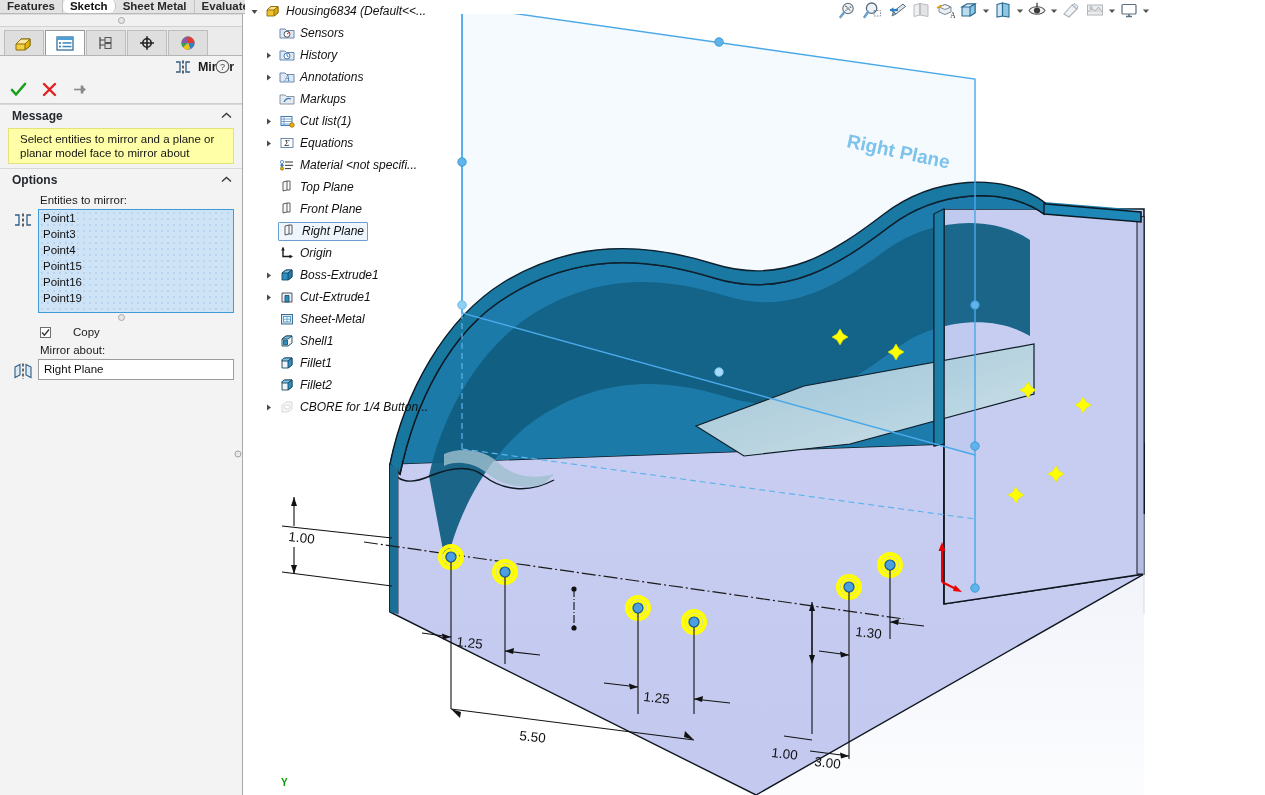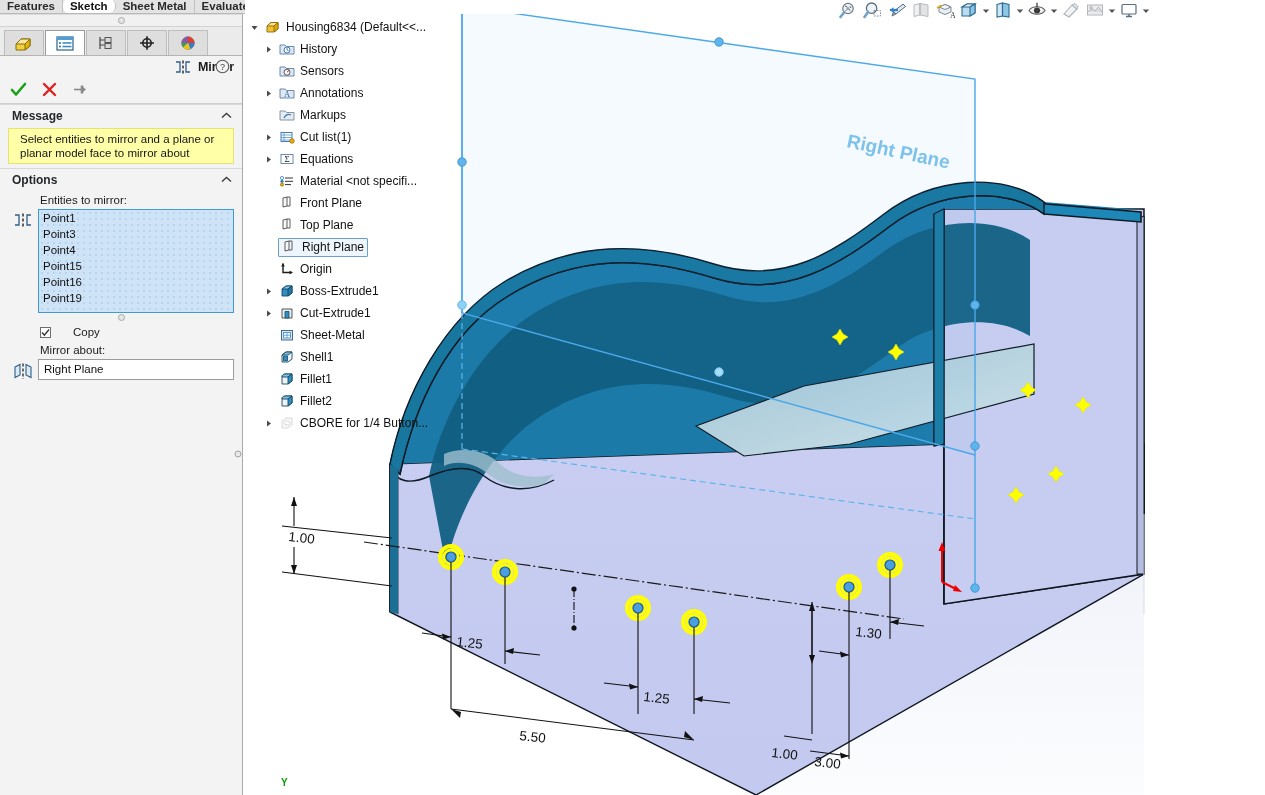--- a/index.html
+++ b/index.html
@@ -101,21 +101,21 @@
     flex:1; height:21px; background:#ffffff; border:1px solid #9b9b9b;
     font-size:11.5px; line-height:19px; padding:0 5px; color:#111;
   }
 
   .panel-edge-grip {
     position:absolute; right:-1px; top:410px; width:10px; height:60px;
   }
 
   
   .tree {
-    position:absolute; left:246px; top:16px; width:230px;
+    position:absolute; left:246px; top:0; width:230px;font-style:italic;
   }
   .trow {
     display:flex; align-items:center; height:22px; gap:4px; padding-left:2px;
     white-space:nowrap;
   }
   .trow .arrow { width:12px; display:flex; justify-content:center; }
   .trow .ico { width:18px; display:flex; justify-content:center; align-items:center; }
   .trow .lbl { font-size:12px; color:#111; }
   .trow.indent1 { padding-left:16px; }
   .selframe {
@@ -554,45 +554,45 @@
         <svg width="16" height="14" viewBox="0 0 16 14">
           <path d="M2 6 L6 2.5 L13 2.5 L13 9 L9 12 L2 12 Z" fill="#f1c232" stroke="#8a6d0b" stroke-width="0.9"></path>
           <path d="M2 6 L6 2.5 L13 2.5 L9 6 Z" fill="#ffe08a" stroke="#8a6d0b" stroke-width="0.9"></path>
           <path d="M9 6 L13 2.5 L13 9 L9 12 Z" fill="#dfa90a" stroke="#8a6d0b" stroke-width="0.9"></path>
         </svg>
       </span>
       <span class="lbl">Housing6834  (Default&lt;&lt;...</span>
     </div>
 
     <div class="trow indent1">
+      <span class="arrow"></span>
+      <span class="ico">
+        <svg width="16" height="14" viewBox="0 0 16 14">
+          <path d="M1 3 L6 3 L7.5 4.5 L15 4.5 L15 12 L1 12 Z" fill="#dfe8f3" stroke="#5b7fa6" stroke-width="0.9"></path>
+          <circle cx="8" cy="8.2" r="3" fill="#fff" stroke="#444" stroke-width="0.9"></circle>
+          <path d="M8 8.2 L10 6.4" stroke="#d02020" stroke-width="1"></path>
+        </svg>
+      </span>
+      <span class="lbl">Sensors</span>
+    </div>
+
+    <div class="trow indent1">
       <span class="arrow">
         <svg width="9" height="9" viewBox="0 0 9 9">
             <path d="M3 1.5 L7 4.5 L3 7.5 Z" fill="#4a4a4a"></path>
           </svg>
       </span>
       <span class="ico">
         <svg width="16" height="14" viewBox="0 0 16 14">
           <path d="M1 3 L6 3 L7.5 4.5 L15 4.5 L15 12 L1 12 Z" fill="#dfe8f3" stroke="#5b7fa6" stroke-width="0.9"></path>
           <circle cx="8" cy="8" r="3" fill="#ffffff" stroke="#2f6fae" stroke-width="0.9"></circle>
           <path d="M8 6 L8 8 L9.6 8.8" stroke="#2f6fae" stroke-width="0.9" fill="none"></path>
         </svg>
       </span>
       <span class="lbl">History</span>
-    </div>
-
-    <div class="trow indent1">
-      <span class="arrow"></span>
-      <span class="ico">
-        <svg width="16" height="14" viewBox="0 0 16 14">
-          <path d="M1 3 L6 3 L7.5 4.5 L15 4.5 L15 12 L1 12 Z" fill="#dfe8f3" stroke="#5b7fa6" stroke-width="0.9"></path>
-          <circle cx="8" cy="8.2" r="3" fill="#fff" stroke="#444" stroke-width="0.9"></circle>
-          <path d="M8 8.2 L10 6.4" stroke="#d02020" stroke-width="1"></path>
-        </svg>
-      </span>
-      <span class="lbl">Sensors</span>
     </div>
 
     <div class="trow indent1">
       <span class="arrow">
         <svg width="9" height="9" viewBox="0 0 9 9">
             <path d="M3 1.5 L7 4.5 L3 7.5 Z" fill="#4a4a4a"></path>
           </svg>
       </span>
       <span class="ico">
         <svg width="16" height="14" viewBox="0 0 16 14">
@@ -661,33 +661,33 @@
 
     <div class="trow indent1">
       <span class="arrow"></span>
       <span class="ico">
         <svg width="16" height="14" viewBox="0 0 16 14">
           <path d="M4 2 L8 1 L8 10 L4 11 Z" fill="#f7f7f7" stroke="#4a4a4a" stroke-width="0.9"></path>
           <path d="M11 1 L11 10" stroke="#4a4a4a" stroke-width="0.9"></path>
           <path d="M8 1 L11 1 M8 10 L11 10" stroke="#4a4a4a" stroke-width="0.9"></path>
         </svg>
       </span>
-      <span class="lbl">Front Plane</span>
+      <span class="lbl">Top Plane</span>
     </div>
 
     <div class="trow indent1">
       <span class="arrow"></span>
       <span class="ico">
         <svg width="16" height="14" viewBox="0 0 16 14">
           <path d="M4 2 L8 1 L8 10 L4 11 Z" fill="#f7f7f7" stroke="#4a4a4a" stroke-width="0.9"></path>
           <path d="M11 1 L11 10" stroke="#4a4a4a" stroke-width="0.9"></path>
           <path d="M8 1 L11 1 M8 10 L11 10" stroke="#4a4a4a" stroke-width="0.9"></path>
         </svg>
       </span>
-      <span class="lbl">Top Plane</span>
+      <span class="lbl">Front Plane</span>
     </div>
 
     <div class="trow indent1">
       <span class="arrow"></span>
       <span class="selframe">
         <span class="ico">
           <svg width="16" height="14" viewBox="0 0 16 14">
             <path d="M4 2 L8 1 L8 10 L4 11 Z" fill="#f7f7f7" stroke="#4a4a4a" stroke-width="0.9"></path>
             <path d="M11 1 L11 10" stroke="#4a4a4a" stroke-width="0.9"></path>
             <path d="M8 1 L11 1 M8 10 L11 10" stroke="#4a4a4a" stroke-width="0.9"></path>

